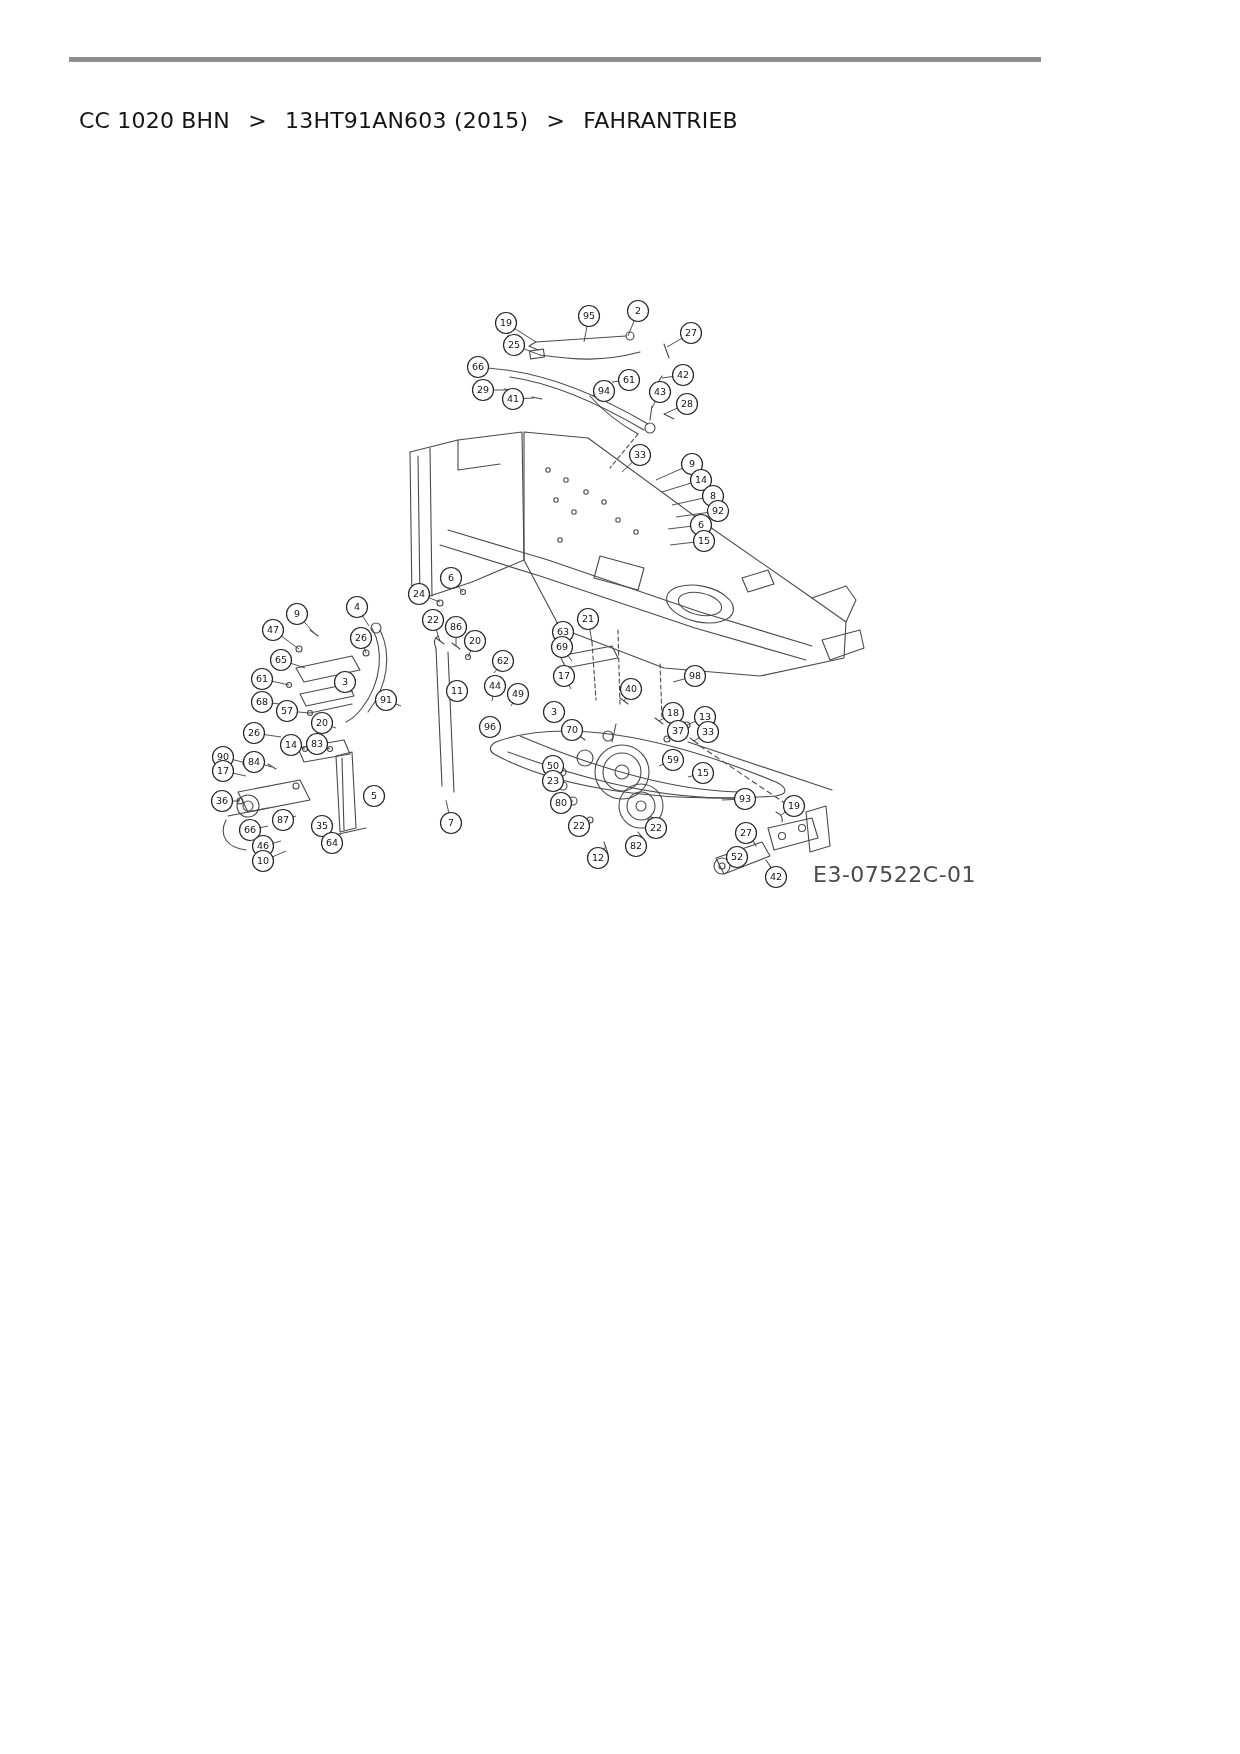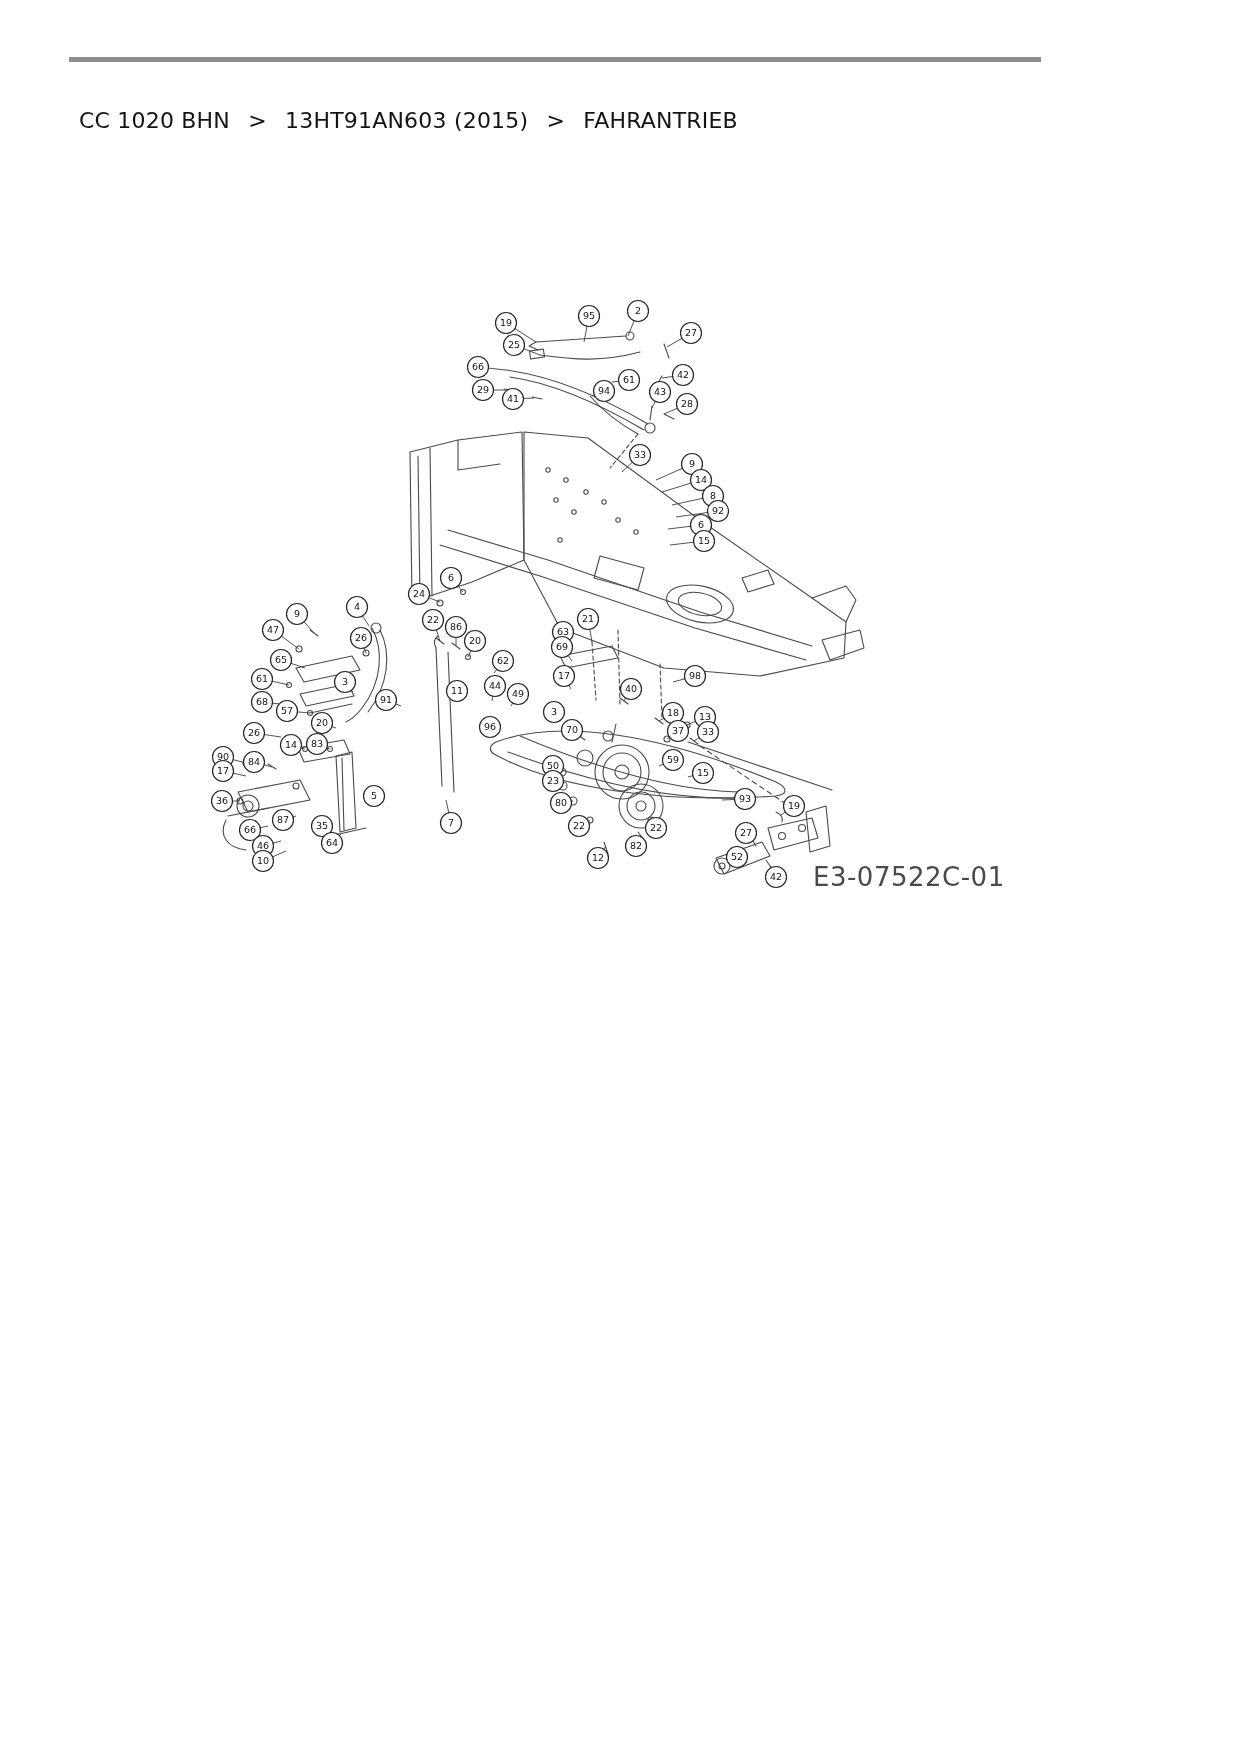--- a/index.html
+++ b/index.html
@@ -13,21 +13,21 @@
   .breadcrumb{
     position:absolute;left:79px;top:100px;font-size:22px;color:#141414;
     letter-spacing:.2px;white-space:nowrap;margin-top:8px;
   }
   .breadcrumb .crumb{cursor:default;}
   .breadcrumb .sep{margin:0 11px;}
   .diagram{
     position:absolute;left:0;top:0;width:1240px;height:1754px;
   }
   .part-code{
-    position:absolute;left:813px;top:862px;font-size:26px;color:#4a4a4a;
+    position:absolute;left:813px;top:862px;font-size:22px;color:#4a4a4a;
     letter-spacing:.5px;font-weight:normal;
   }
 </style>
 </head>
 <body>
 
 <div class="page">
 
   <div class="top-rule"></div>
 

